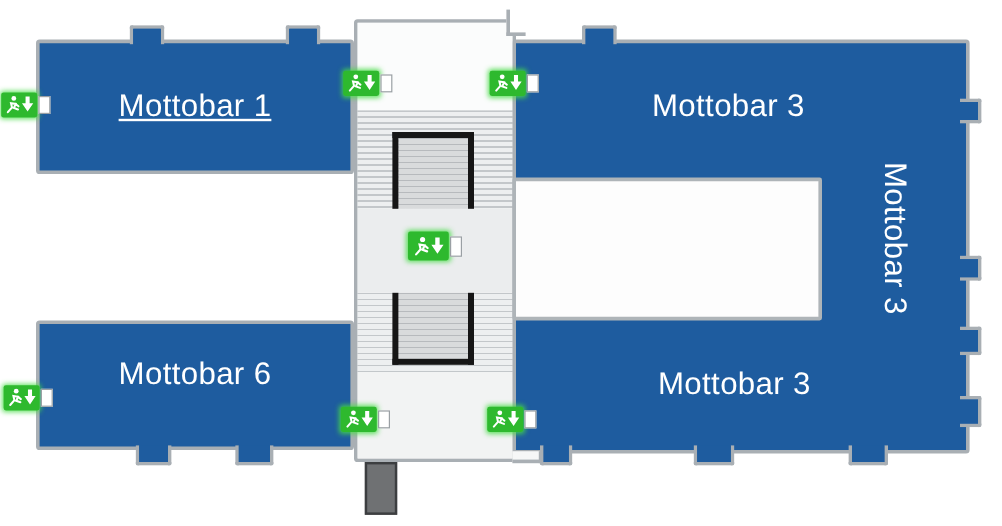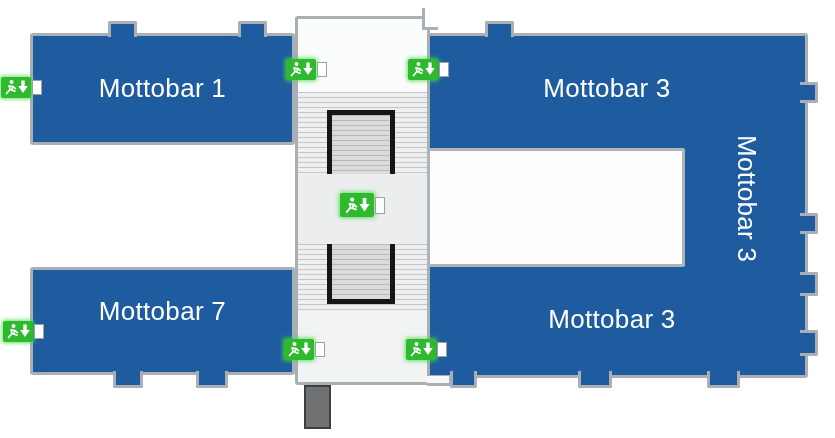--- a/index.html
+++ b/index.html
@@ -82,21 +82,21 @@
     box-sizing:border-box;margin-left:1px;
   }
   .exit.big .panel{width:34px;height:24px;}
   .exit.big .door{height:17px;}
   
   .roomlabel{
     position:absolute;display:flex;align-items:center;justify-content:center;
     color:#ffffff;font-size:26px;font-weight:400;letter-spacing:.3px;z-index:5;
     white-space:nowrap;
   }
-  .lab1{left:40px;top:71px;width:245px;height:34px;}
+  .lab1{left:40px;top:71px;width:245px;height:34px;text-decoration:underline;}
   .lab2{left:40px;top:294px;width:245px;height:34px;}
   .lab3t{left:442px;top:70px;width:330px;height:36px;}
   .lab3b{left:442px;top:302px;width:340px;height:34px;}
   .lab3r{
     left:720px;top:92px;width:52px;height:214px;
     writing-mode:vertical-rl;text-orientation:mixed;
   }
 </style>
 </head>
 <body>
@@ -200,18 +200,18 @@
       <svg width="26" height="17" viewBox="0 0 26 17">
         <circle cx="8.5" cy="3" r="2" fill="#fff"></circle>
         <path d="M3.5 14.5 L7 10.5 L6.2 7 L10 7.6 L8.6 11 L12 12.2 M10 7.6 L12.4 9.6" stroke="#fff" stroke-width="1.7" fill="none" stroke-linecap="round"></path>
         <path d="M18.3 1.5 h3.4 v5.5 h3 l-4.7 7 -4.7 -7 h3 z" fill="#fff"></path>
       </svg>
     </span>
     <span class="door"></span>
   </div>
 
   <div class="roomlabel lab1">Mottobar 1</div>
-  <div class="roomlabel lab2">Mottobar 7</div>
+  <div class="roomlabel lab2">Mottobar 6</div>
   <div class="roomlabel lab3t">Mottobar 3</div>
   <div class="roomlabel lab3b">Mottobar 3</div>
   <div class="roomlabel lab3r">Mottobar 3</div>
 
 </div>
 
 </body></html>

